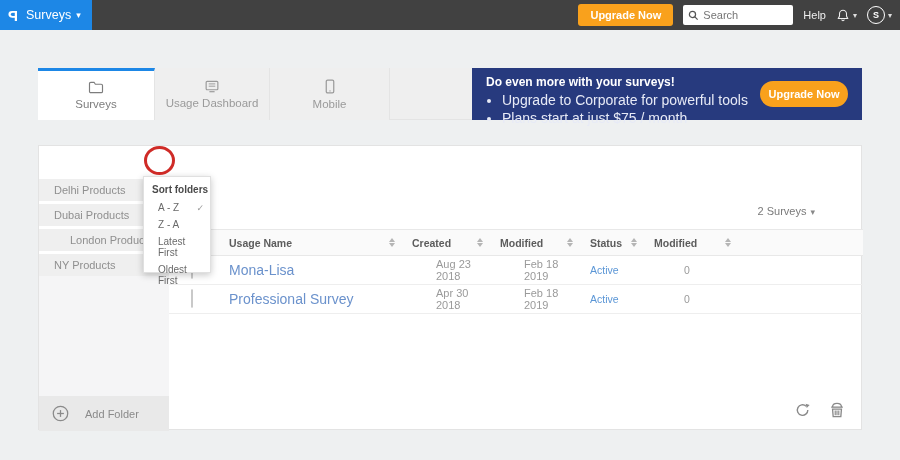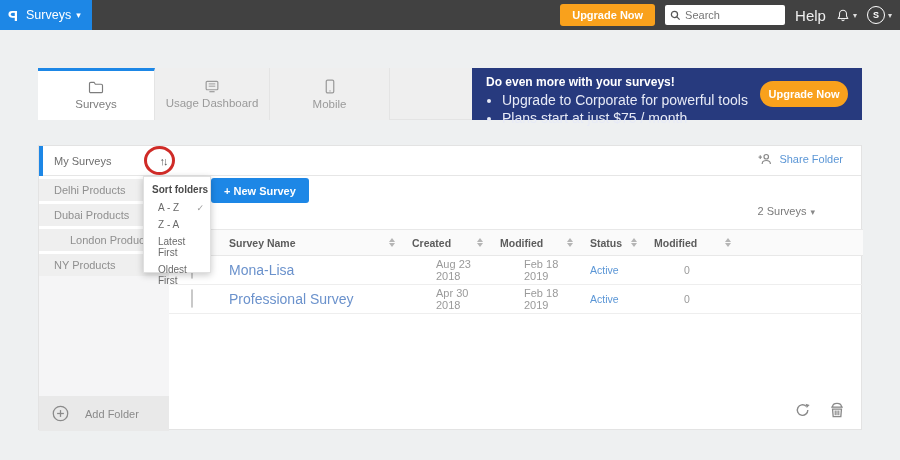--- a/index.html
+++ b/index.html
@@ -10,25 +10,25 @@
   .topbar { position:absolute; left:0; top:0; width:900px; height:30px; background:#414141; }
   .brand { position:absolute; left:0; top:0; width:92px; height:30px; background:#1d87e6;
     display:flex; align-items:center; color:#fff; cursor:pointer; }
   .brand .logo { width:26px; text-align:center; font-size:15px; font-weight:bold;
     transform:scaleX(-1); display:inline-block; }
   .brand .prod { font-size:12.5px; }
   .caret { font-size:9px; color:#fff; margin-left:5px; }
   .tb-right { position:absolute; right:8px; top:0; height:30px; display:flex; align-items:center; gap:10px; }
   .tb-upgrade { background:#f9a11c; color:#fff; font-size:11px; font-weight:bold;
     border:none; border-radius:3px; padding:5px 12px; cursor:pointer; }
-  .tb-search { width:120px; height:20px; background:#fff; border-radius:2px;
+  .tb-search { width:110px; height:20px; background:#fff; border-radius:2px;
     display:flex; align-items:center; padding:0 5px; gap:4px; }
   .tb-search input { border:none; outline:none; width:84px; font-size:11px; color:#444;
     font-family:"Liberation Sans", sans-serif; }
-  .tb-help { color:#eee; font-size:15px; cursor:pointer; }
+  .tb-help { color:#eee; font-size:11px; cursor:pointer; }
   .tb-bell { display:flex; align-items:center; cursor:pointer; }
   .tb-avatar { width:18px; height:18px; border:1.5px solid #fff; border-radius:50%;
     color:#fff; font-size:9px; font-weight:bold; display:flex; align-items:center;
     justify-content:center; cursor:pointer; }
   .tb-caret { color:#ddd; font-size:8px; margin-left:3px; }
 
   
   .tabsrow { position:absolute; left:38px; top:68px; width:434px; height:52px;
     display:flex; background:#efefef; border-bottom:1px solid #e4e4e4; }
   .tab { width:117px; height:52px; display:flex; flex-direction:column; align-items:center;
@@ -184,37 +184,20 @@
   <div class="banner-title">Do even more with your surveys!</div>
   <ul>
     <li>Upgrade to Corporate for powerful tools</li>
     <li>Plans start at just $75 / month</li>
   </ul>
   <button class="banner-cta">Upgrade Now</button>
 </div>
 
 <div class="panel">
 
-  <div class="panel-header">
-    <div class="folder-current">
-      <span>My Surveys</span>
-    </div>
-    <button class="sort-btn">↑↓</button>
-    <div class="share">
-      <span style="line-height:0;">
-        <svg width="15" height="12" viewBox="0 0 20 16">
-            <circle cx="11" cy="5" r="3" fill="none" stroke="#8a8a8a" stroke-width="1.6"></circle>
-            <path d="M5.5 14.5c0-3 2.5-4.5 5.5-4.5s5.5 1.5 5.5 4.5" fill="none" stroke="#8a8a8a" stroke-width="1.6"></path>
-            <line x1="3" y1="3" x2="3" y2="8" stroke="#8a8a8a" stroke-width="1.5"></line>
-            <line x1="0.7" y1="5.5" x2="5.3" y2="5.5" stroke="#8a8a8a" stroke-width="1.5"></line>
-          </svg>
-      </span>
-      <span>Share Folder</span>
-    </div>
-  </div>
 
   <div class="sidebar">
     <div class="fitem" style="top:3px;">
         <span>Delhi Products</span>
       </div>
     <div class="fitem" style="top:28px;">
         <span>Dubai Products</span>
       </div>
     <div class="fitem" style="top:53px;justify-content:center;">
         <span>London Products</span>
@@ -229,31 +212,30 @@
             <circle cx="10" cy="10" r="8.5" fill="none" stroke="#8a8a8a" stroke-width="1.5"></circle>
             <line x1="10" y1="6" x2="10" y2="14" stroke="#8a8a8a" stroke-width="1.5"></line>
             <line x1="6" y1="10" x2="14" y2="10" stroke="#8a8a8a" stroke-width="1.5"></line>
           </svg>
       </span>
       <span>Add Folder</span>
     </div>
   </div>
 
   <div class="content">
-    <button class="new-survey">+  New Survey</button>
 
     <div class="count">
       <span>2 Surveys</span><span class="ccaret">▾</span>
     </div>
 
     <div class="tbl">
       <div class="trow thead">
         <div></div>
         <div class="th">
-          <span>Survey Name</span>
+          <span>Usage Name</span>
           <span class="sortcol">
               <i class="up"></i>
               <i class="dn"></i>
             </span>
         </div>
         <div class="th" style="padding-left:7px;">
           <span>Created</span>
           <span class="sortcol">
               <i class="up"></i>
               <i class="dn"></i>

